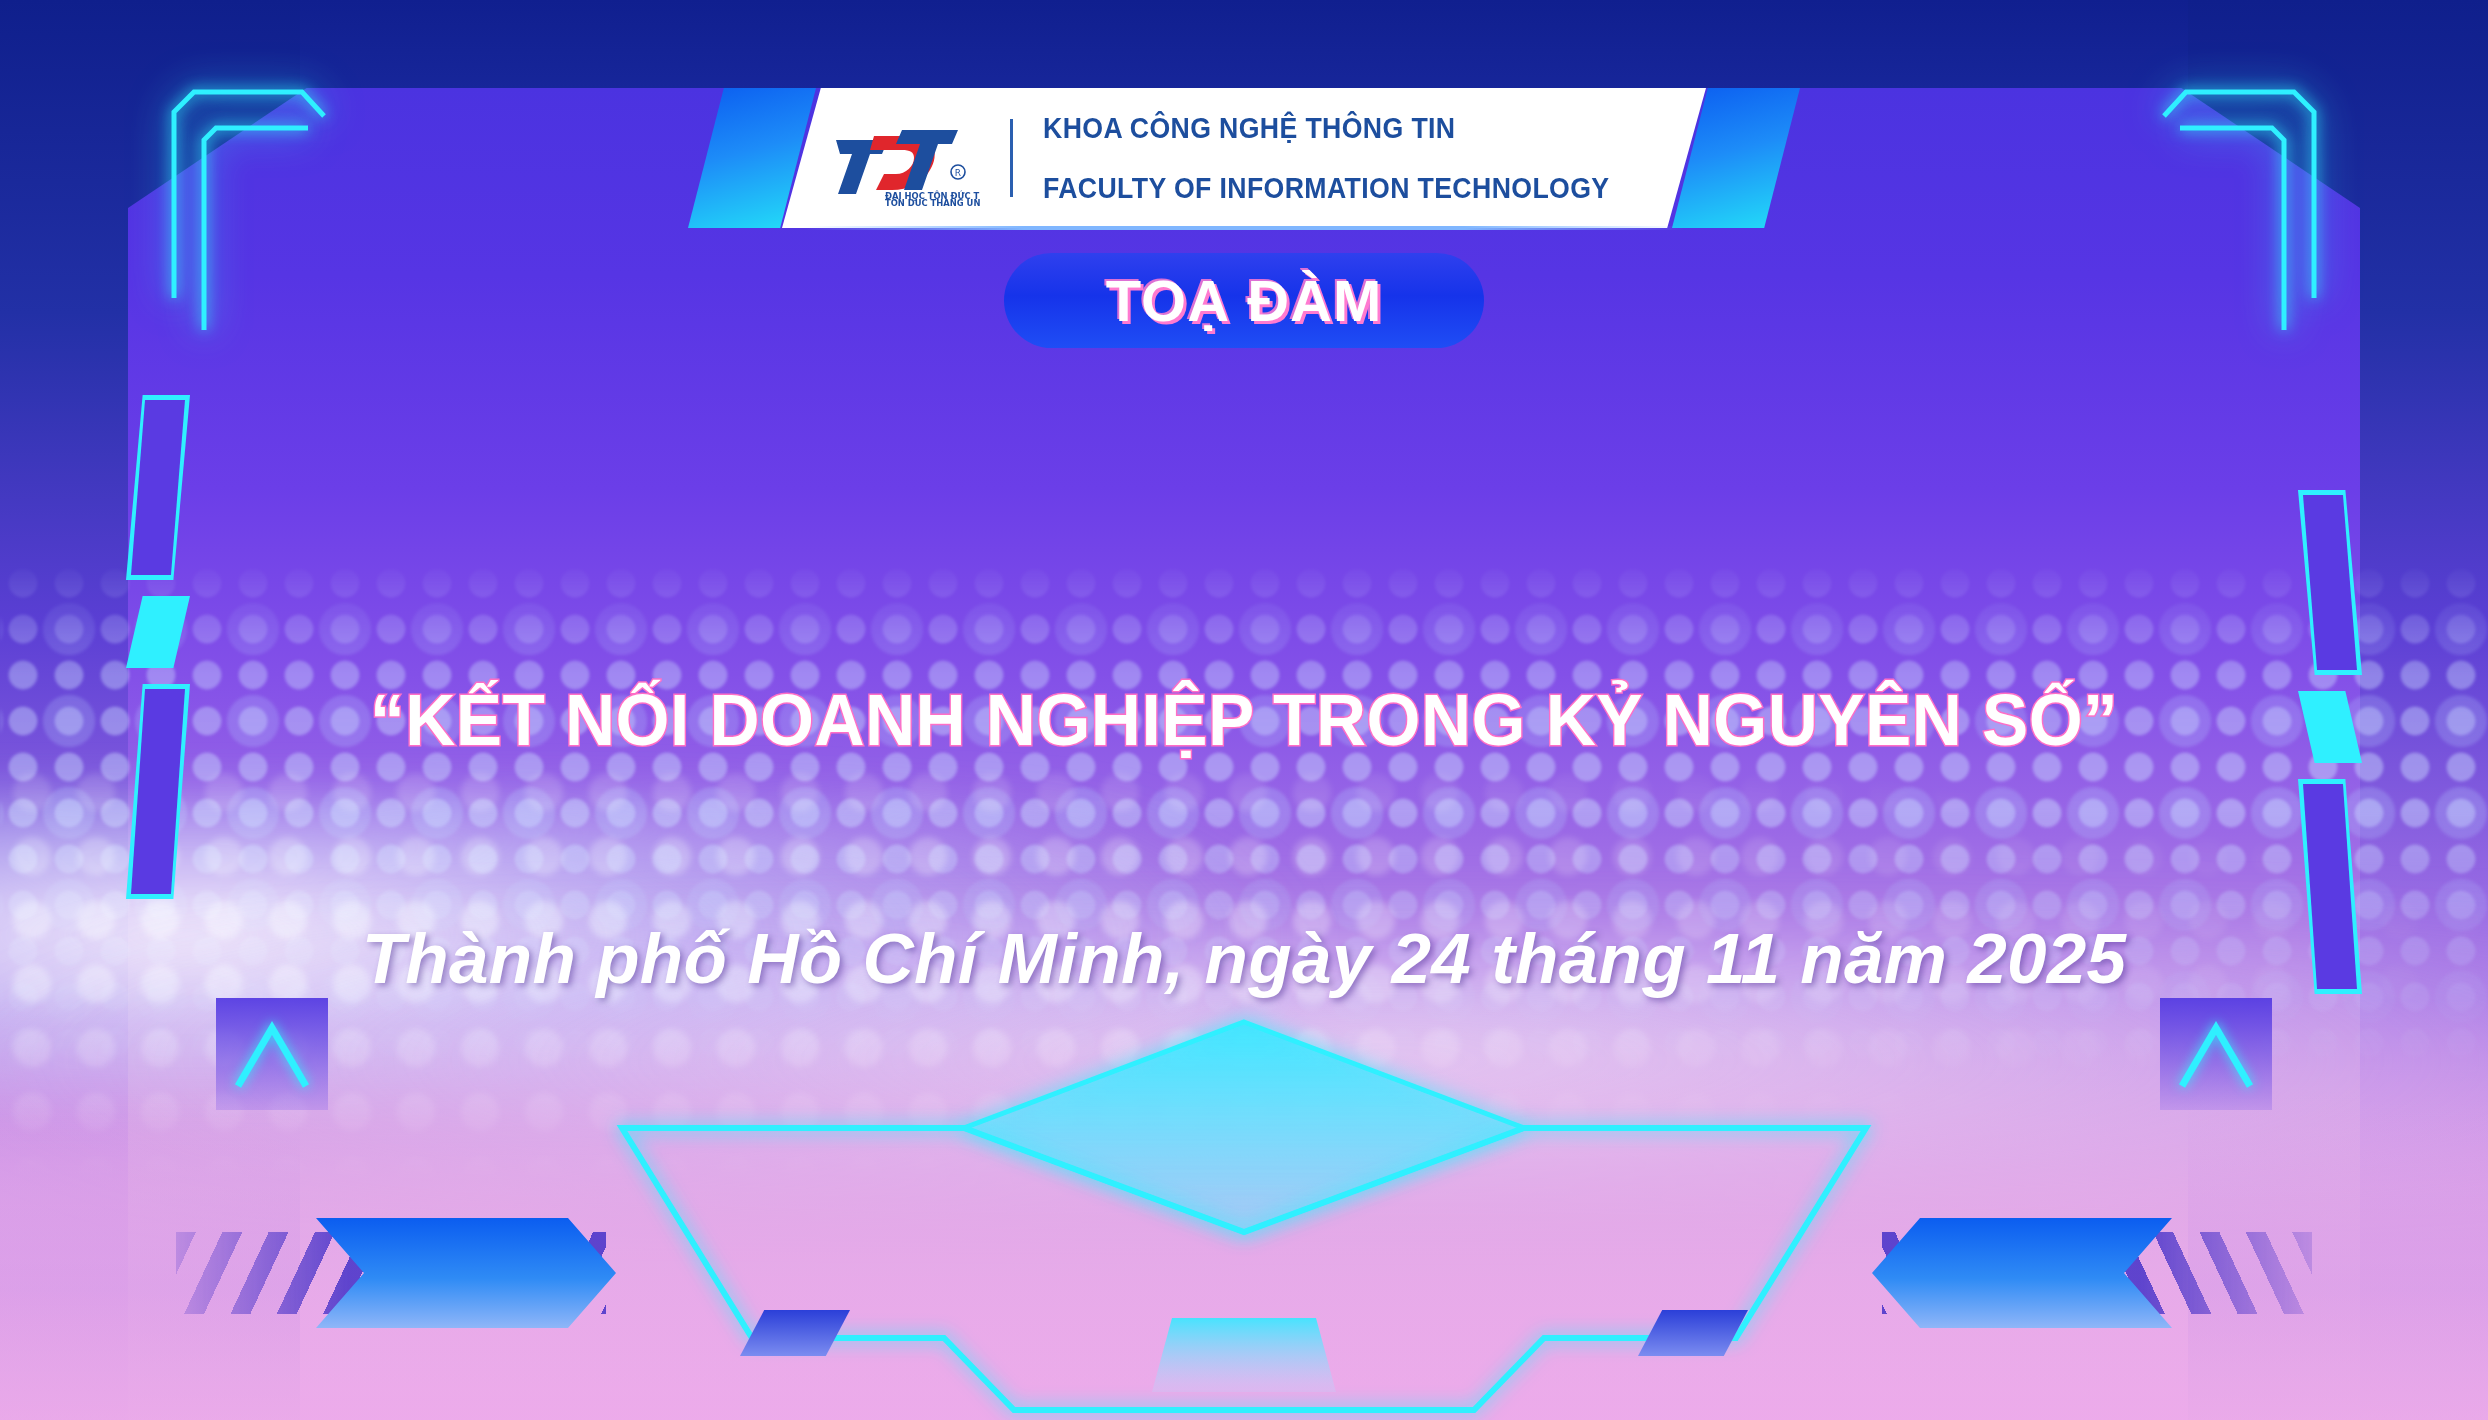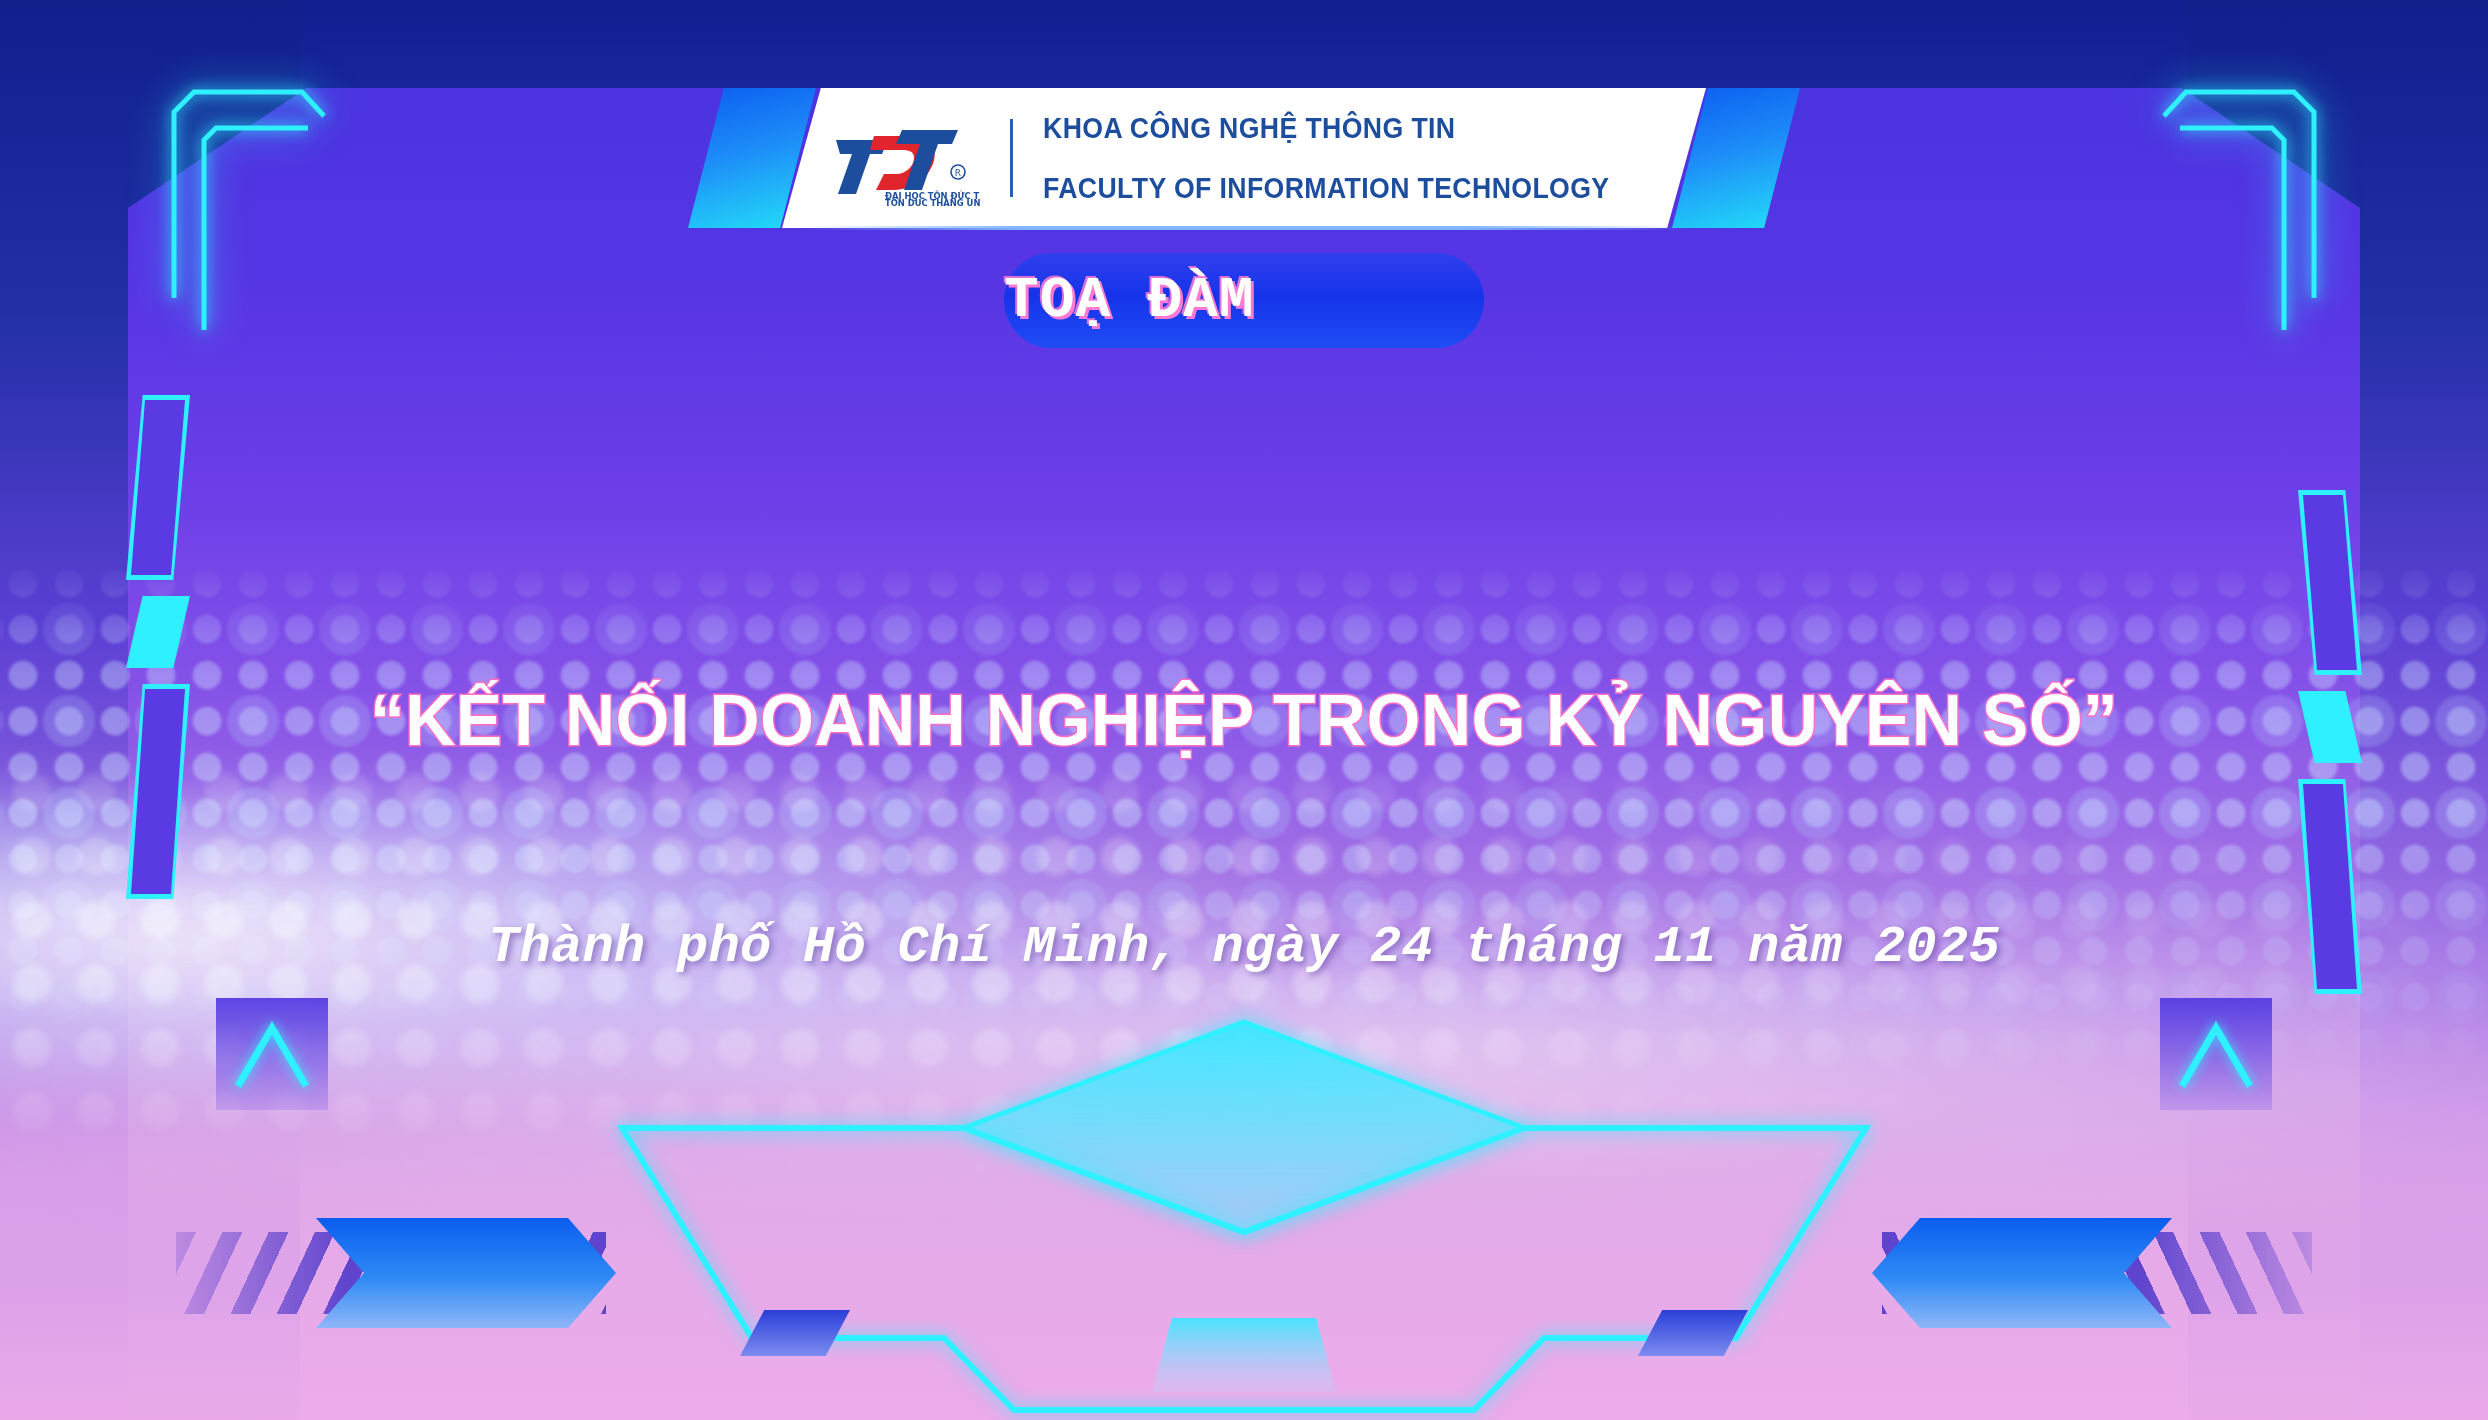--- a/index.html
+++ b/index.html
@@ -144,21 +144,21 @@
   .pgram.solid{ background:#2ff0ff; height:72px;
                 filter:drop-shadow(0 0 8px rgba(47,240,255,.85)); }
   .pgram.tall{ height:185px; }
   .pgram.tall2{ height:215px; }
 
   
   .pill{
     position:absolute; left:50%; transform:translateX(-50%);
     top:253px; width:480px; height:95px; border-radius:48px;
     background:linear-gradient(180deg,#2f40ee 0%,#1633ea 45%,#1f4df5 100%);
-    display:flex; align-items:center; font-family:Liberation Mono, monospace;
+    display:flex; align-items:center; justify-content:center;
   }
   .pill span{
     font-size:58px; font-weight:800; color:#ffffff; letter-spacing:1px;
     text-shadow: 3px 3px 0 #ff7ad0, -2px -2px 0 rgba(255,122,208,.85);
   }
 
   
   .techlink{
     position:absolute; left:50%; transform:translateX(-50%);
     top:376px; width:100%; text-align:center;
@@ -188,24 +188,23 @@
     -webkit-text-stroke:3px #ff6fc6;
     paint-order:stroke fill;
     text-shadow: 0 0 1px #ff6fc6;
   }
 
   
   .date{
     position:absolute; left:0; right:0; top:918px; text-align:center;
   }
   .date span{
-    font-size:52px; font-style:italic; font-weight:600; color:#ffffff;
+    font-size:71px; font-style:italic; font-weight:600; color:#ffffff;
     letter-spacing:.3px;
     text-shadow:3px 3px 6px rgba(70,40,140,.45);
-    font-family:Liberation Mono, monospace;
   }
 
   
   .hud{ position:absolute; left:50%; transform:translateX(-50%);
         bottom:0; width:1300px; height:420px; }
   .hud svg{ width:100%; height:100%; overflow:visible; }
   .hud .neon{ fill:none; stroke:#2ff0ff; stroke-width:6;
               filter:drop-shadow(0 0 9px rgba(47,240,255,.95)); }
   .hud .diamond{ fill:url(#dgrad); stroke:#2ff0ff; stroke-width:5;
                  filter:drop-shadow(0 0 10px rgba(47,240,255,.8)); }

